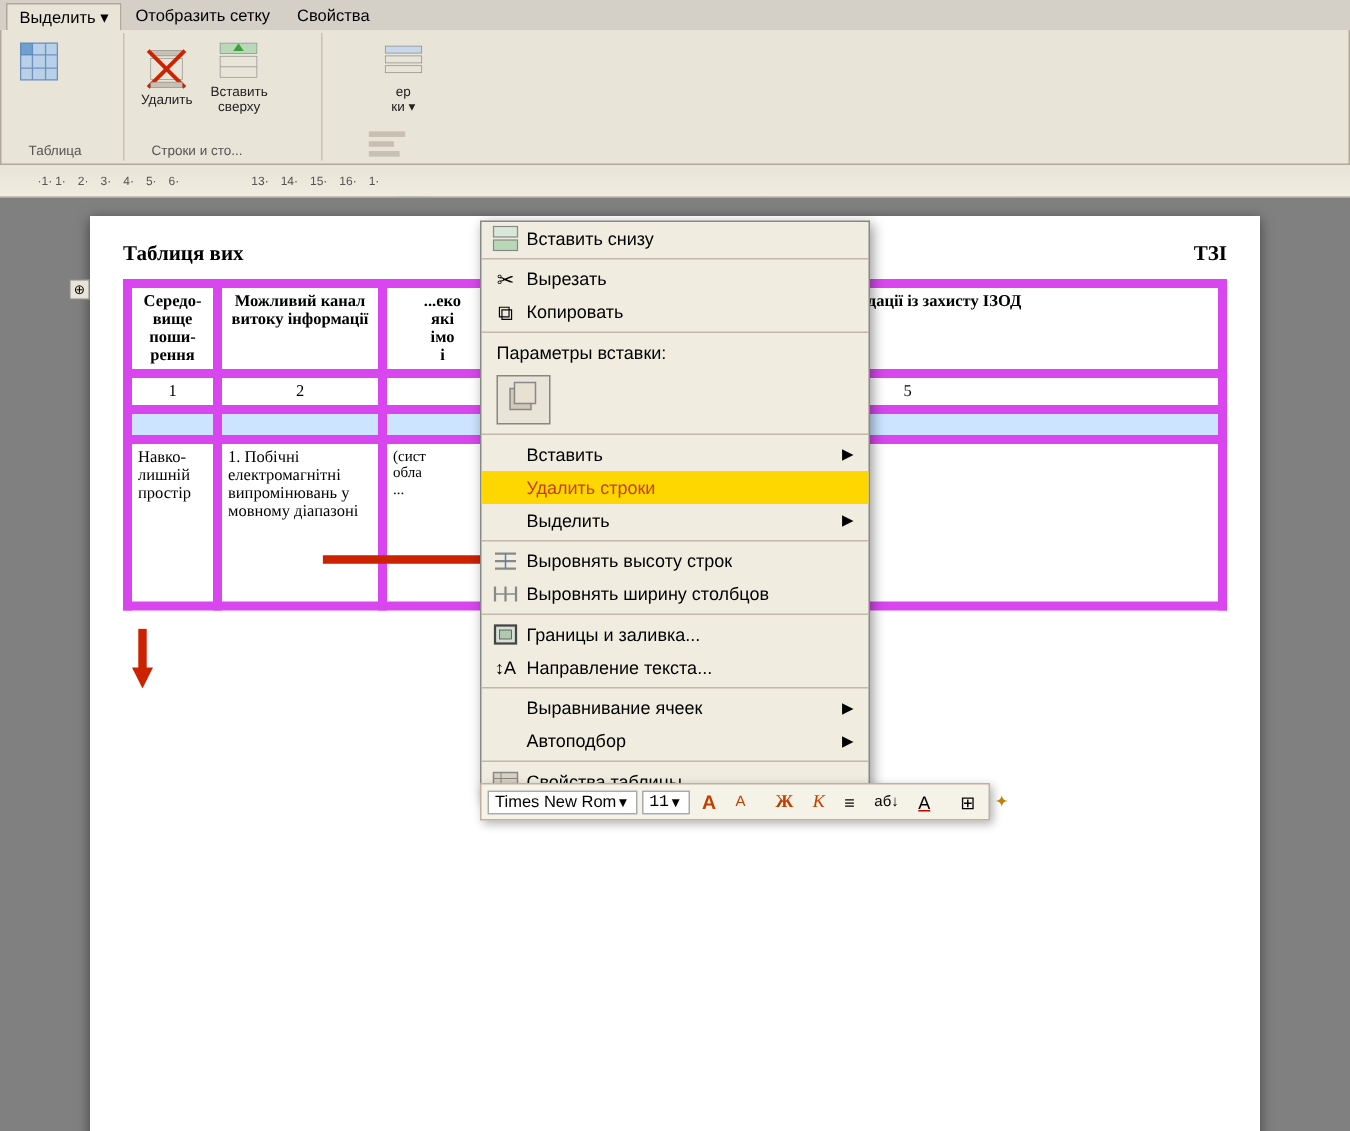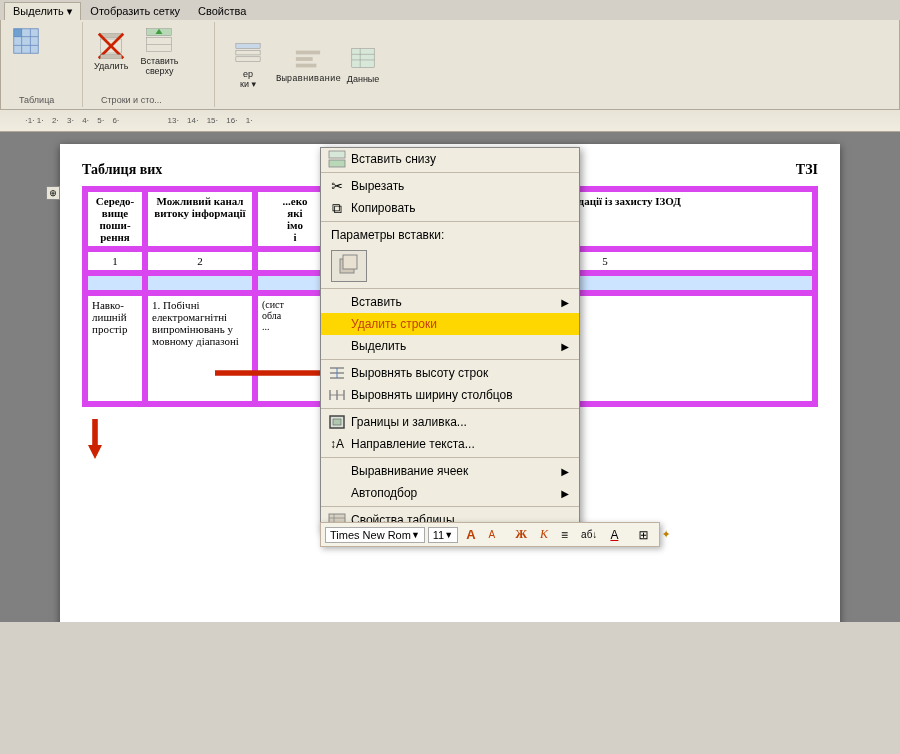--- a/index.html
+++ b/index.html
@@ -136,21 +136,21 @@
       position: relative;
       overflow: hidden;
       display: flex;
       align-items: center;
     }
 
     
     .outer {
       display: flex;
       flex-direction: column;
-      height: 622px;
+      height: 754px;
       overflow: hidden;
     }
 
     .ribbon-tabs {
       display: flex;
       background: #d4d0c8;
       padding-left: 4px;
       padding-top: 2px;
       gap: 0;
     }
@@ -323,21 +323,21 @@
               <polygon points="16,2 20,8 12,8" fill="#40a040"></polygon>
             </svg>
           </div>
           <span style="font-family:Arial,sans-serif;font-size:9px;white-space:pre-line;">Вставить
 сверху</span>
         </button>
       </div>
       <div class="rb-group-label">Строки и сто...</div>
     </div>
 
-    <div class="rb-group" style="flex-direction:row; align-items:center; border:none; padding-bottom:2px;">
+    <div class="rb-group" style="flex-direction:column; align-items:flex-end; border:none; padding-bottom:2px;">
       <button class="rb-btn" style="min-width:50px;">
         <div class="rb-btn-icon">
           <svg width="30" height="30" viewBox="0 0 30 30">
             <rect x="2" y="4" width="26" height="5" fill="#c8d8e8" stroke="#888" stroke-width="0.5"></rect>
             <rect x="2" y="11" width="26" height="5" fill="#e8e4d8" stroke="#888" stroke-width="0.5"></rect>
             <rect x="2" y="18" width="26" height="5" fill="#e8e4d8" stroke="#888" stroke-width="0.5"></rect>
           </svg>
         </div>
         <span style="font-family:Arial,sans-serif;font-size:9px;white-space:pre-line;text-align:center;">ер
 ки ▾</span>
@@ -572,21 +572,21 @@
       </div>
 
     </div>
 
     <div class="mini-toolbar" style="bottom:auto;top:390px;left:320px;">
       <div class="mini-toolbar-font">
         <span style="font-size:11px;font-family:Arial,sans-serif;overflow:hidden;white-space:nowrap;max-width:82px;">Times New Rom</span>
         <span style="font-size:9px;">▼</span>
       </div>
       <div class="mini-toolbar-size">
-        <span style="font-size:11px;font-family:Liberation Sans, sans-serif;">11</span>
+        <span style="font-size:11px;font-family:Liberation Mono, monospace;">11</span>
         <span style="font-size:9px;">▼</span>
       </div>
       <button class="mini-toolbar-btn" style="font-size:13px;font-weight:bold;color:#c04000;">
         <span>A</span>
       </button>
       <button class="mini-toolbar-btn" style="font-size:10px;color:#c04000;">
         <span>A</span>
       </button>
       <div style="width:1px;height:18px;background:#aaa;margin:0 2px;"></div>
       <button class="mini-toolbar-btn bold" style="font-family:'Times New Roman',serif;color:#c04000;">

